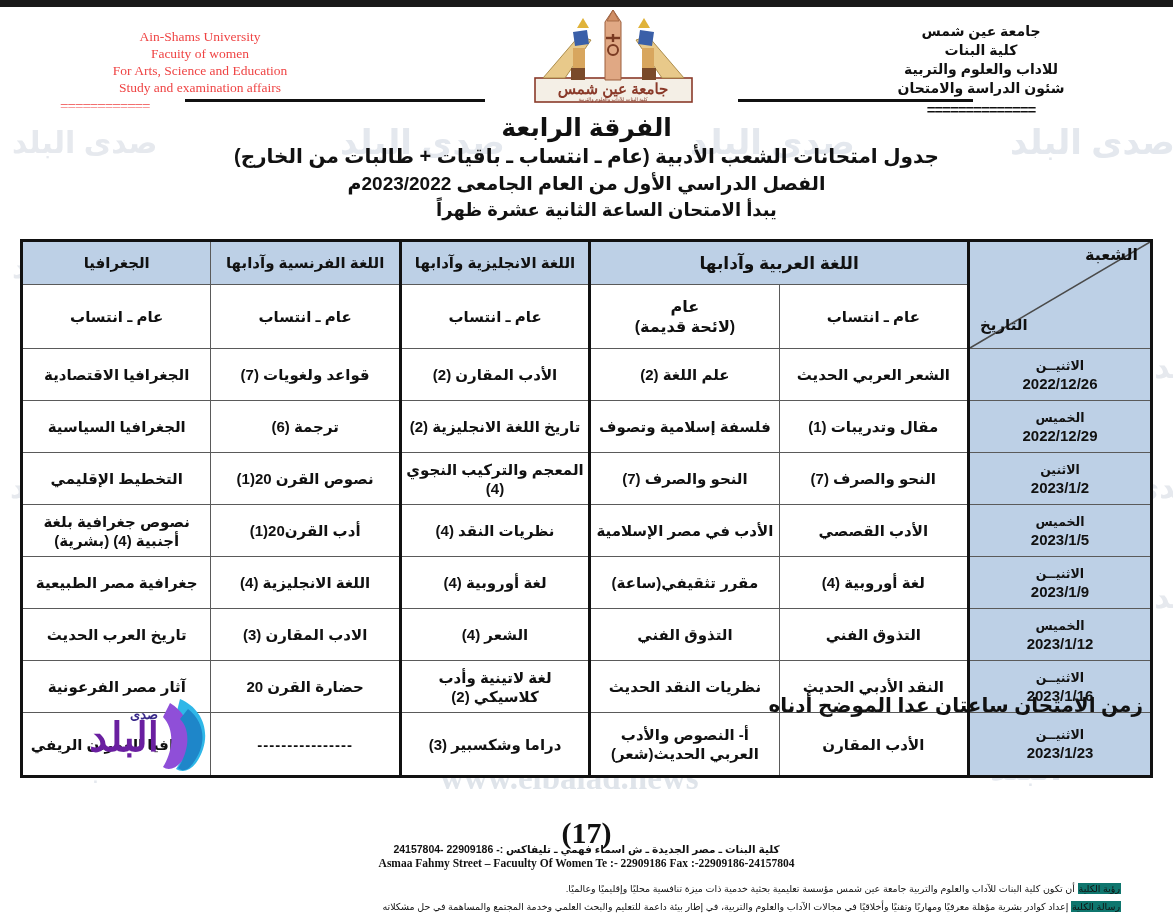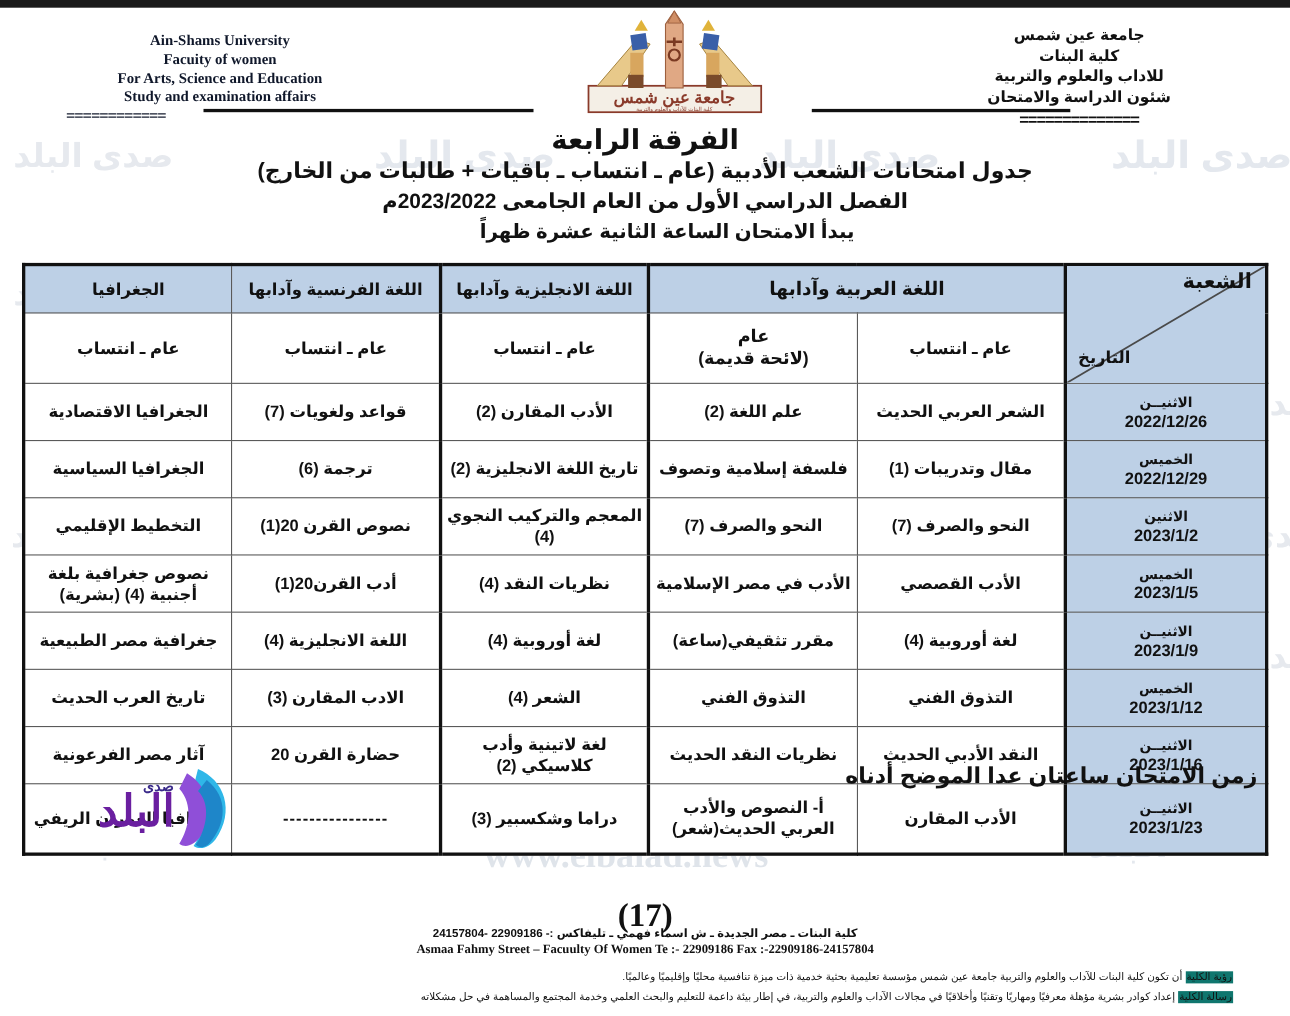--- a/index.html
+++ b/index.html
@@ -22,21 +22,21 @@
   .wm.lg{font-size:40px;color:#e3e7ee;}
   .wm-url{position:absolute;left:440px;top:760px;font-size:33px;color:#dfe4ea;
      font-weight:bold;letter-spacing:0px;z-index:0;font-family:Liberation Serif, serif;}
 
   
   .topbar{position:absolute;left:0;top:0;width:1173px;height:7px;background:#1a1a1a;z-index:5;}
 
   
   .hdr-left{position:absolute;left:40px;top:28px;width:320px;text-align:center;z-index:3;
       direction:ltr;font-family:"Liberation Serif","DejaVu Serif",serif;}
-  .hdr-left div{font-weight:bold;font-size:13.5px;line-height:17px;color:#0f172a;}
+  .hdr-left div{font-weight:normal;font-size:13.5px;line-height:17px;color:#ef4444;}
   .hdr-left .eqline{margin-top:2px;text-align:left;padding-left:20px;font-size:15px;letter-spacing:-1px;}
 
   .hdr-right{position:absolute;right:42px;top:22px;width:300px;text-align:center;z-index:3;}
   .hdr-right div{font-weight:bold;font-size:14px;line-height:19px;color:#111;}
   .hdr-right .eqline{margin-top:2px;font-size:15px;letter-spacing:-1px;}
 
   .rule-left{position:absolute;left:185px;top:99px;width:300px;height:3px;background:#111;z-index:3;}
   .rule-right{position:absolute;right:200px;top:99px;width:235px;height:3px;background:#111;z-index:3;}
 
   
@@ -56,21 +56,21 @@
   table.sched td,table.sched th{border:1px solid #5a5a5a;padding:3px 4px;
      text-align:center;vertical-align:middle;font-size:15px;font-weight:bold;color:#111;}
   .hdr-cell{background:#bdd0e6;height:36px;font-size:15px;}
   .hdr-cell.big{font-size:17px;}
   .sub-cell{background:#ffffff;height:57px;font-size:17px;}
   .sub-cell.two{font-size:16px;line-height:20px;}
   .date-col{background:#bdd0e6;font-size:13.5px;line-height:17px;width:172px;}
   .date-col .dn{font-size:12.5px;}
   .date-col .dd{font-size:15px;direction:ltr;}
   .corner{background:#bdd0e6;position:relative;padding:0;height:93px;width:172px;overflow:hidden;}
-  .corner .shi{position:absolute;top:3px;right:12px;font-size:19px;font-weight:bold;}
+  .corner .shi{position:absolute;top:3px;right:12px;font-size:16px;font-weight:bold;}
   .corner .tar{position:absolute;bottom:14px;left:10px;font-size:15px;font-weight:bold;}
   .corner svg{position:absolute;inset:0;width:100%;height:100%;}
   .body-cell{height:45px;font-size:15.5px;line-height:19px;background:#fff;}
   .body-cell.tall{height:56px;}
   .thickleft{border-right:3px solid #111 !important;}
   .thickcol{border-left:3px solid #111 !important;}
   .dashline{letter-spacing:1px;font-size:15px;}
 
   
   .note{position:absolute;right:30px;top:693px;font-size:20px;font-weight:bold;z-index:3;text-align:right;}

